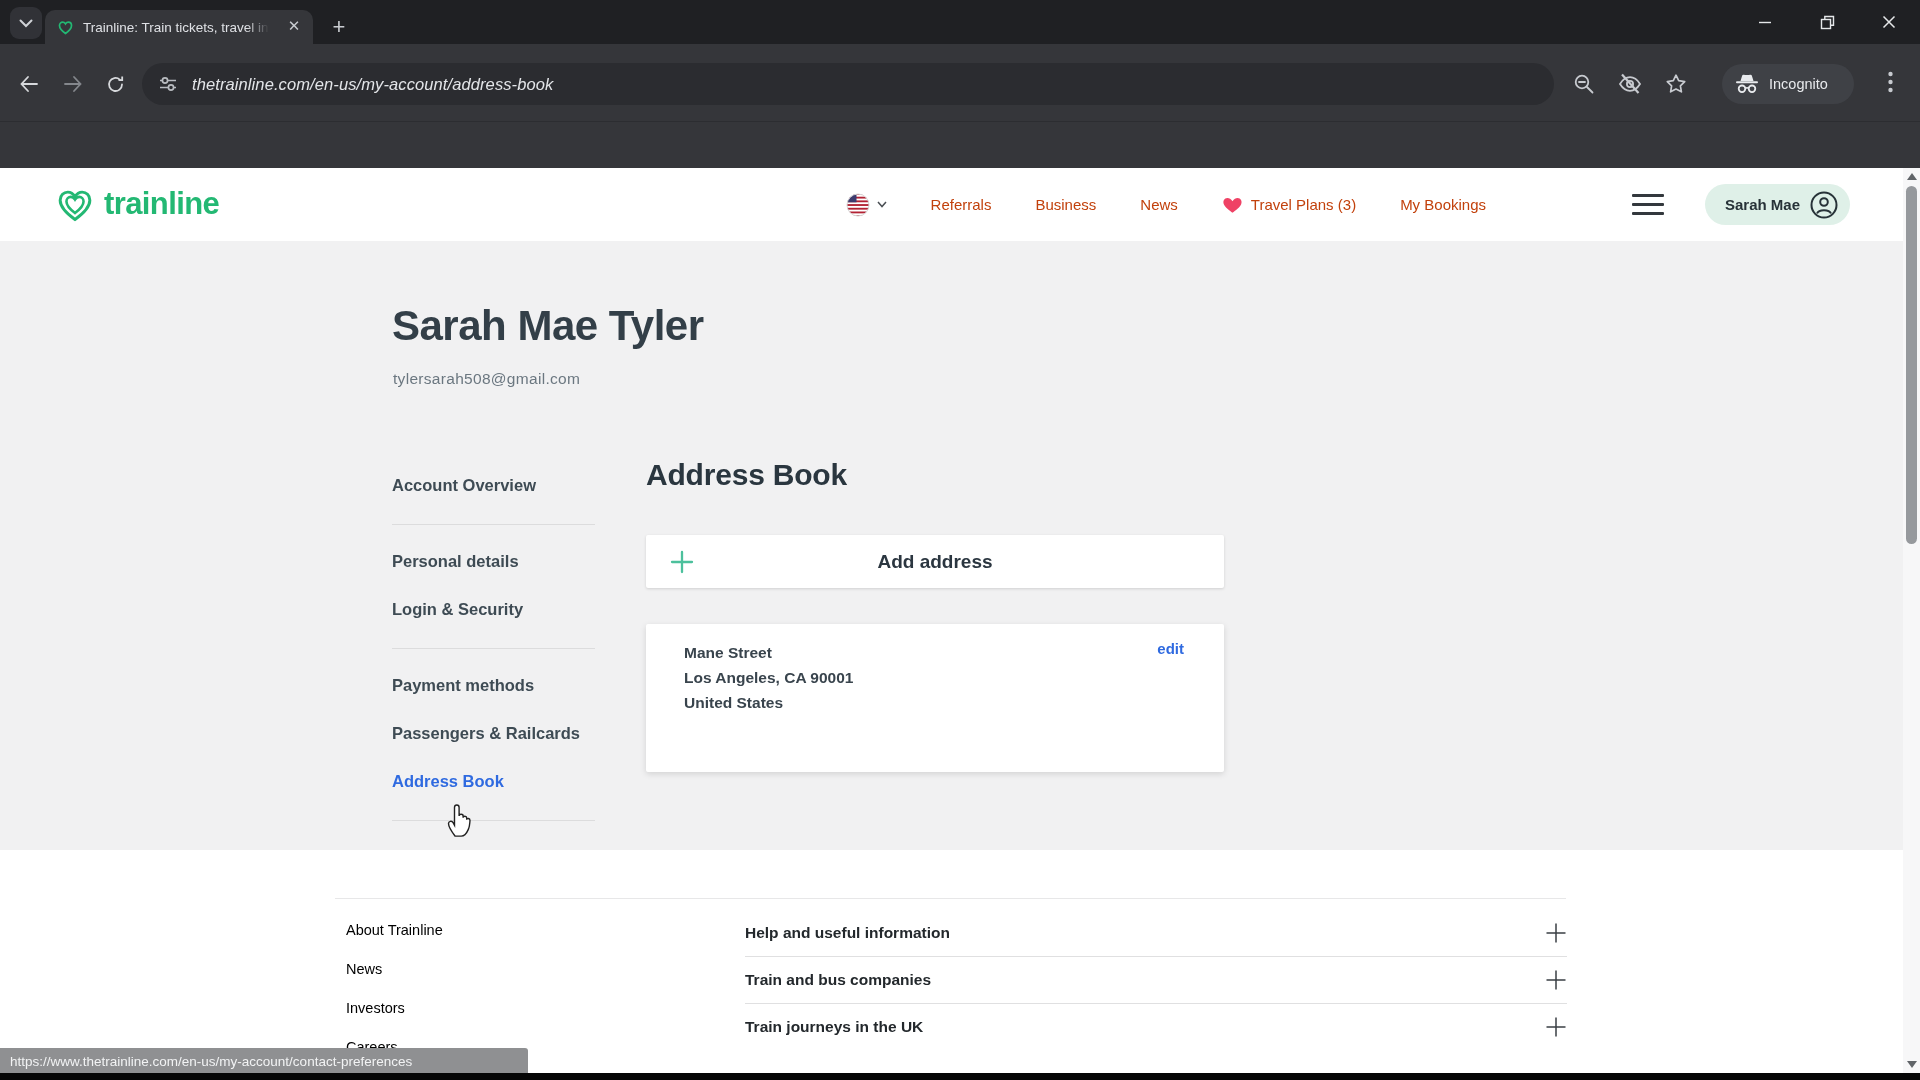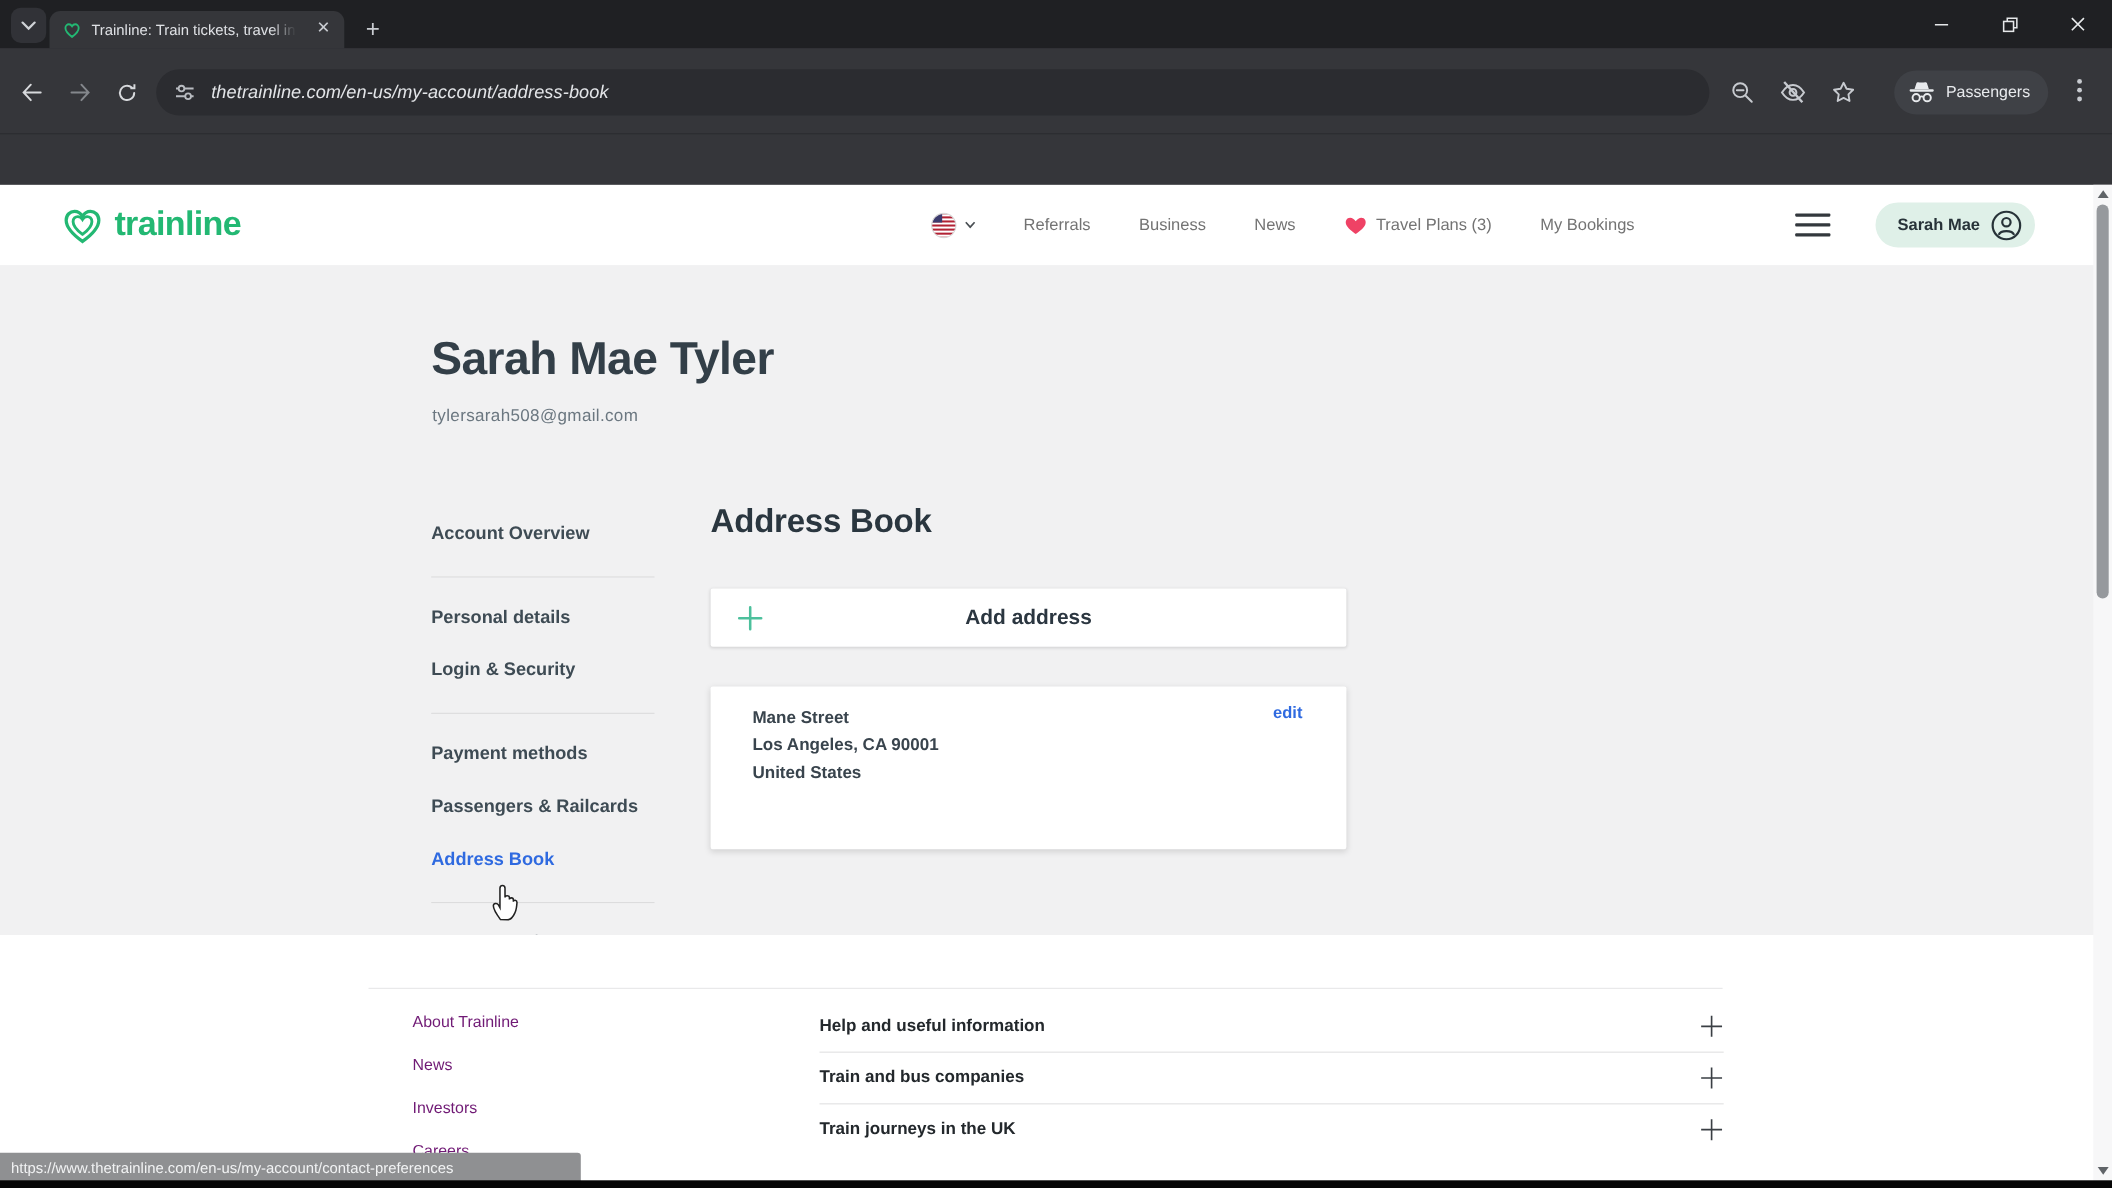--- a/index.html
+++ b/index.html
@@ -27,21 +27,21 @@
   .tb-icon { position:absolute; top:26px; width:28px; height:28px; display:flex; align-items:center; justify-content:center; }
   .incog-chip { position:absolute; left:1722px; top:20px; height:40px; min-width:132px; border-radius:20px; background:#3f4146; display:flex; align-items:center; padding:0 16px 0 12px; }
   .incog-chip span { color:#e8eaed; font-size:14.5px; margin-left:9px; }
 
   
   .page { position:absolute; top:168px; left:0; width:1920px; height:912px; background:#f1f1f2; }
   .site-header { position:absolute; top:0; left:0; width:1920px; height:73px; background:#ffffff; }
   .brand { position:absolute; left:54px; top:17px; display:flex; align-items:center; }
   .brand-text { margin-left:8px; font-size:31px; font-weight:700; color:#23b873; letter-spacing:-0.6px; }
   .main-nav { position:absolute; top:0; right:434px; height:73px; display:flex; align-items:center; gap:44px; }
-  .nav-item { font-size:15px; color:#737373; white-space:nowrap; }
+  .nav-item { font-size:15px; color:#c2410c; white-space:nowrap; }
   .locale { display:flex; align-items:center; gap:7px; }
   .travel-plans { display:flex; align-items:center; gap:8px; font-weight:500; }
   .my-bookings { font-weight:500; }
   .hamburger { position:absolute; right:256px; top:26px; width:32px; height:21px; display:flex; flex-direction:column; justify-content:space-between; }
   .hamburger span { display:block; height:3px; background:#33383d; border-radius:1px; }
   .user-pill { position:absolute; right:70px; top:16px; height:41px; min-width:145px; border-radius:21px; background:#dff0e8; display:flex; align-items:center; justify-content:flex-start; padding:0 10px 0 20px; }
   .user-pill .user-name { font-size:15px; font-weight:600; color:#273238; margin-right:9px; }
 
   
   .account-name { position:absolute; left:392px; top:134px; font-size:42px; font-weight:700; color:#333f48; letter-spacing:-0.5px; }
@@ -59,21 +59,21 @@
   .add-address-label { font-size:19px; font-weight:700; color:#2b3640; }
   .address-card { position:absolute; left:646px; top:456px; width:578px; height:148px; background:#ffffff; border-radius:2px;
     box-shadow:0 2px 6px rgba(0,0,0,0.13); display:flex; justify-content:space-between; padding:16px 40px 0 38px; }
   .address-lines div { font-size:15.5px; font-weight:700; color:#39444d; line-height:25px; }
   .edit-link { font-size:15px; font-weight:700; color:#2f6ae0; cursor:pointer; }
 
   
   .site-footer { position:absolute; top:682px; left:0; width:1920px; height:230px; background:#ffffff; }
   .footer-divider { position:absolute; top:48px; left:335px; width:1231px; height:1px; background:#e7e7e8; }
   .footer-links { position:absolute; left:346px; top:72px; }
-  .footer-link { font-size:14.5px; color:#701a75; margin-bottom:23px; cursor:pointer;margin-left:29px; }
+  .footer-link { font-size:14.5px; color:#000000; margin-bottom:23px; cursor:pointer; }
   .accordion { position:absolute; left:745px; top:60px; width:822px; }
   .acc-row { display:flex; align-items:center; justify-content:space-between; height:46px; }
   .acc-label { font-size:15.5px; font-weight:700; color:#23282c; }
   .acc-divider { height:1px; background:#e0e0e1; }
 
   
   .scrollbar { position:absolute; right:0; top:168px; width:17px; height:912px; background:#f7f7f8; z-index:50; }
   .sb-arrow-up { position:absolute; top:5px; left:4px; width:0; height:0; border-left:5px solid transparent; border-right:5px solid transparent; border-bottom:7px solid #606468; }
   .sb-thumb { position:absolute; top:18px; left:3px; width:11px; height:358px; background:#96999d; border-radius:6px; }
   .sb-arrow-down { position:absolute; bottom:12px; left:4px; width:0; height:0; border-left:5px solid transparent; border-right:5px solid transparent; border-top:7px solid #606468; }
@@ -170,21 +170,21 @@
       </div>
 
       <div class="incog-chip">
         <svg width="26" height="22" viewBox="0 0 26 22">
           <path d="M6.5 8 L8.2 2.6 a1.4 1.4 0 0 1 1.5-.9 c2.2.4 4.4.4 6.6 0 a1.4 1.4 0 0 1 1.5.9 L19.5 8z" fill="#e8eaed"></path>
           <rect x="2" y="8.2" width="22" height="2.1" rx="1" fill="#e8eaed"></rect>
           <circle cx="8" cy="15.8" r="3.3" fill="none" stroke="#e8eaed" stroke-width="1.8"></circle>
           <circle cx="18" cy="15.8" r="3.3" fill="none" stroke="#e8eaed" stroke-width="1.8"></circle>
           <path d="M11.3 15.3 q1.7-1.2 3.4 0" fill="none" stroke="#e8eaed" stroke-width="1.6"></path>
         </svg>
-        <span>Passengers</span>
+        <span>Incognito</span>
       </div>
 
       <div class="tb-icon" style="left:1876px; top:24px">
         <svg width="5" height="22" viewBox="0 0 5 22">
             <circle cx="2.5" cy="3" r="2.2" fill="#c7cacf"></circle>
             <circle cx="2.5" cy="11" r="2.2" fill="#c7cacf"></circle>
             <circle cx="2.5" cy="19" r="2.2" fill="#c7cacf"></circle>
           </svg>
       </div>
     </div>

